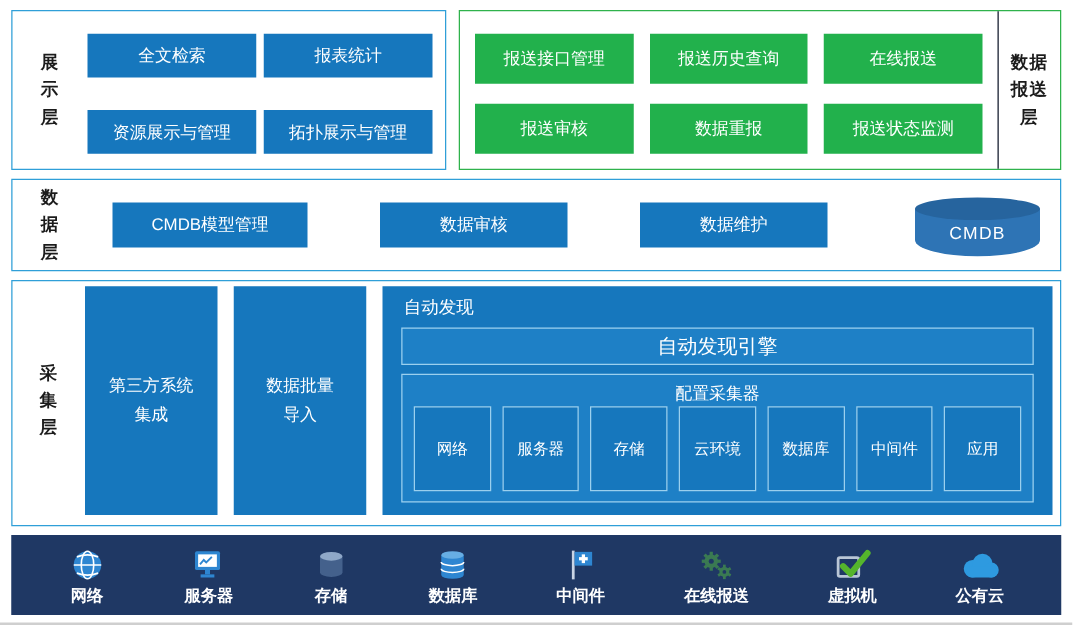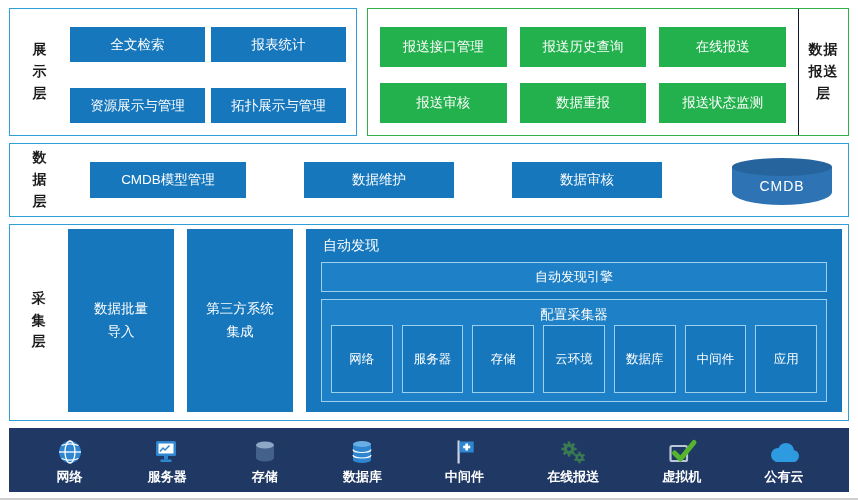--- a/index.html
+++ b/index.html
@@ -114,21 +114,21 @@
     background:#1677bd;
     color:#fff;
     padding:6px 15px 10px 15px;
     display:flex; flex-direction:column; gap:7px;
   }
   .ad-title { font-size:14px; padding:2px 0 0 2px; }
   .ad-row {
     border:1px solid #9bd0ee;
     background:#1e80c6;
     display:flex; align-items:center; justify-content:center;
-    font-size:13px;
+    font-size:16px;
   }
   .ad-row.engine { height:30px; }
   .ad-row.agent  { height:33px; }
   .collector {
     flex:1;
     border:1px solid #9bd0ee;
     background:#1e80c6;
     display:flex; flex-direction:column;
     padding:4px 9px 8px 9px;
   }
@@ -198,39 +198,39 @@
 
   </div>
 
   <div class="data-panel">
     <div class="label-wrap">
       <div class="vlabel">数
 据
 层</div>
     </div>
     <div class="node blue data-node n1">CMDB模型管理</div>
+    <div class="node blue data-node n2">数据审核</div>
     <div class="node blue data-node n3">数据维护</div>
-    <div class="node blue data-node n2">数据审核</div>
     <div class="cylinder-wrap">
       <div class="cylinder">
         <span>CMDB</span>
       </div>
     </div>
   </div>
 
   <div class="collection-panel">
     <div class="label-wrap">
       <div class="vlabel">采
 集
 层</div>
     </div>
+    <div class="node blue tall-block">第三方系统
+集成</div>
     <div class="node blue tall-block">数据批量
 导入</div>
-    <div class="node blue tall-block">第三方系统
-集成</div>
 
     <div class="auto-discovery">
       <div class="ad-title">自动发现</div>
       <div class="ad-row engine">自动发现引擎</div>
       <div class="collector">
         <div class="collector-title">配置采集器</div>
         <div class="collector-items">
           <div class="collector-item">网络</div>
           <div class="collector-item">服务器</div>
           <div class="collector-item">存储</div>

